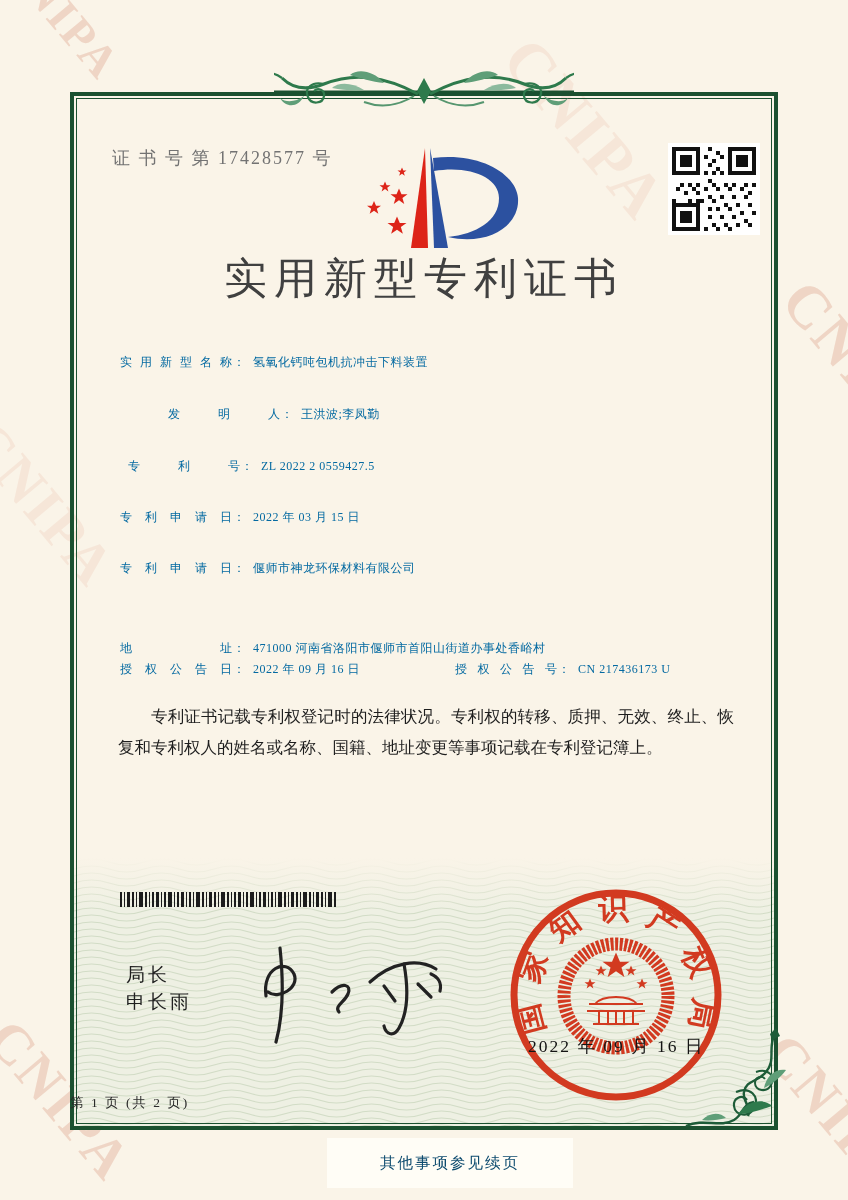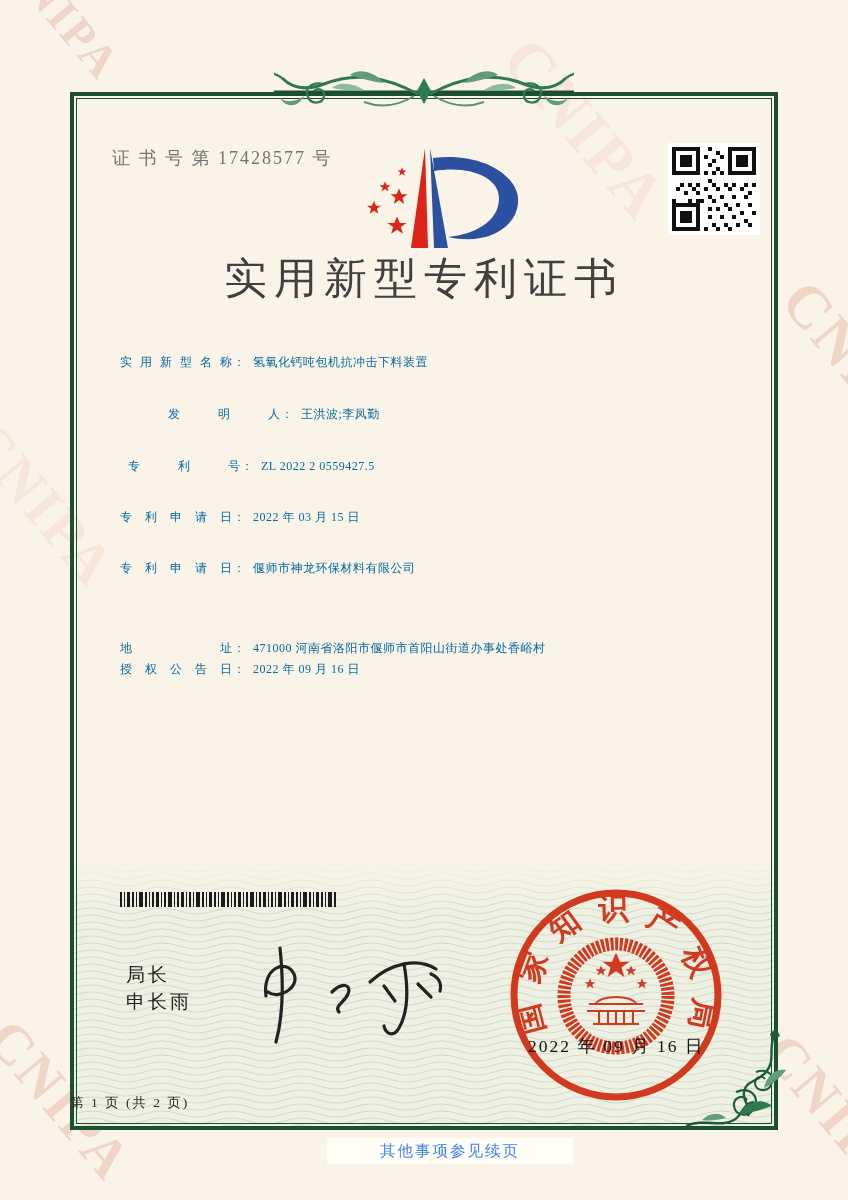--- a/index.html
+++ b/index.html
@@ -92,24 +92,24 @@
     left:528px; top:1034px; width:220px; z-index:10;
     font-size:17.5px; letter-spacing:2px; color:#141414; white-space:nowrap;
   }
 
   .page-indicator {
     left:70px; top:1094px; width:816px; 
     font-size:13.5px; letter-spacing:2px; color:#2a2a2a; z-index:9;
   }
 
   .footer-note {
-    left:327px; top:1138px; width:246px; height:26px;
+    left:327px; top:1138px; width:246px; height:50px;
     background:#fffdf6; z-index:9;
     display:flex; align-items:center; justify-content:center;
-    font-size:15.5px; letter-spacing:2px; color:#3b82f6;
+    font-size:15.5px; letter-spacing:2px; color:#0c4a6e;
   }
 </style>
 </head>
 <body>
 
 <span class="wm" style="left:-18px; top:-14px; font-size:46px;">CNIPA</span>
 <span class="wm faint" style="left:478px; top:92px; font-size:64px;">CNIPA</span>
 <span class="wm" style="left:758px; top:332px; font-size:60px;">CNIPA</span>
 <span class="wm faint" style="left:-56px; top:470px; font-size:58px;">CNIPA</span>
 <span class="wm" style="left:-34px; top:1068px; font-size:56px;">CNIPA</span>
@@ -260,23 +260,27 @@
   <span class="flabel">专利申请日</span><span class="fcolon">：</span><span class="fvalue">2022 年 03 月 15 日</span>
 </div>
 <div class="field-row" style="top:560px;">
   <span class="flabel">专利申请日</span><span class="fcolon">：</span><span class="fvalue">偃师市神龙环保材料有限公司</span>
 </div>
 <div class="field-row" style="top:612px;margin-top:28px;">
   <span class="flabel">地址</span><span class="fcolon">：</span><span class="fvalue">471000 河南省洛阳市偃师市首阳山街道办事处香峪村</span>
 </div>
 <div class="field-row" style="top:661px;">
   <span class="flabel">授权公告日</span><span class="fcolon">：</span><span class="fvalue">2022 年 09 月 16 日</span>
+  <span class="fgroup2">
+    <span class="flabel">授权公告号</span><span class="fcolon">：</span><span class="fvalue">CN 217436173 U</span>
+  </span>
 </div>
 
 <div class="abs paras">
+  <p>专利证书记载专利权登记时的法律状况。专利权的转移、质押、无效、终止、恢复和专利权人的姓名或名称、国籍、地址变更等事项记载在专利登记簿上。</p>
 </div>
 
 <div class="abs barcode">
   <svg width="216" height="15" viewBox="0 0 216 15">
     <path fill="#1c1c1c" d="M0 0h2v15h-2z M4 0h1v15h-1z M7 0h3v15h-3z M12 0h2v15h-2z M16 0h1v15h-1z M19 0h4v15h-4z M25 0h2v15h-2z M29 0h1v15h-1z M32 0h2v15h-2z M36 0h3v15h-3z M41 0h1v15h-1z M44 0h2v15h-2z M48 0h4v15h-4z M54 0h1v15h-1z M57 0h2v15h-2z M61 0h3v15h-3z M66 0h1v15h-1z M69 0h2v15h-2z M73 0h1v15h-1z M76 0h4v15h-4z M82 0h2v15h-2z M86 0h1v15h-1z M89 0h3v15h-3z M94 0h2v15h-2z M98 0h1v15h-1z M101 0h4v15h-4z M107 0h2v15h-2z M111 0h1v15h-1z M114 0h2v15h-2z M118 0h3v15h-3z M123 0h1v15h-1z M126 0h2v15h-2z M130 0h4v15h-4z M136 0h1v15h-1z M139 0h2v15h-2z M143 0h3v15h-3z M148 0h1v15h-1z M151 0h2v15h-2z M155 0h1v15h-1z M158 0h4v15h-4z M164 0h2v15h-2z M168 0h1v15h-1z M171 0h3v15h-3z M176 0h2v15h-2z M180 0h1v15h-1z M183 0h4v15h-4z M189 0h2v15h-2z M193 0h1v15h-1z M196 0h3v15h-3z M201 0h2v15h-2z M205 0h1v15h-1z M208 0h4v15h-4z M214 0h2v15h-2z"></path>
   </svg>
 </div>
 
 <div class="abs director">
   <div>局长</div>

